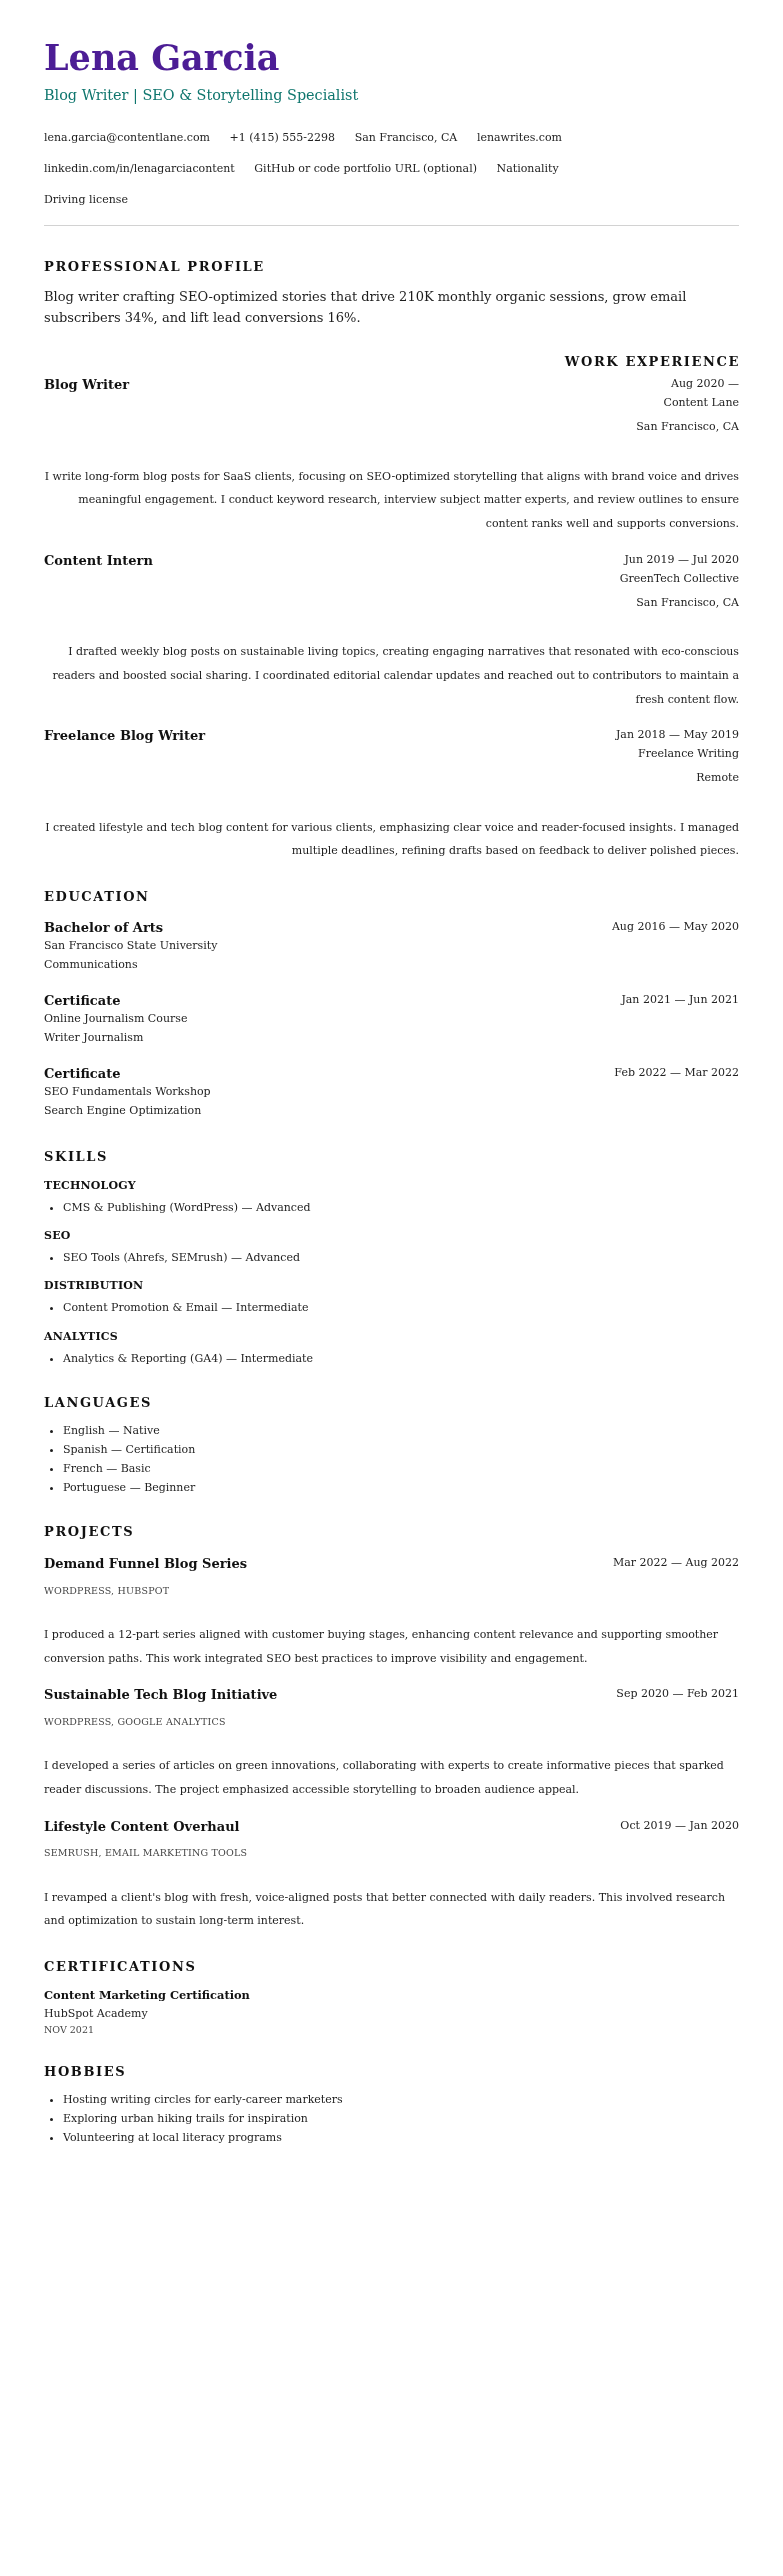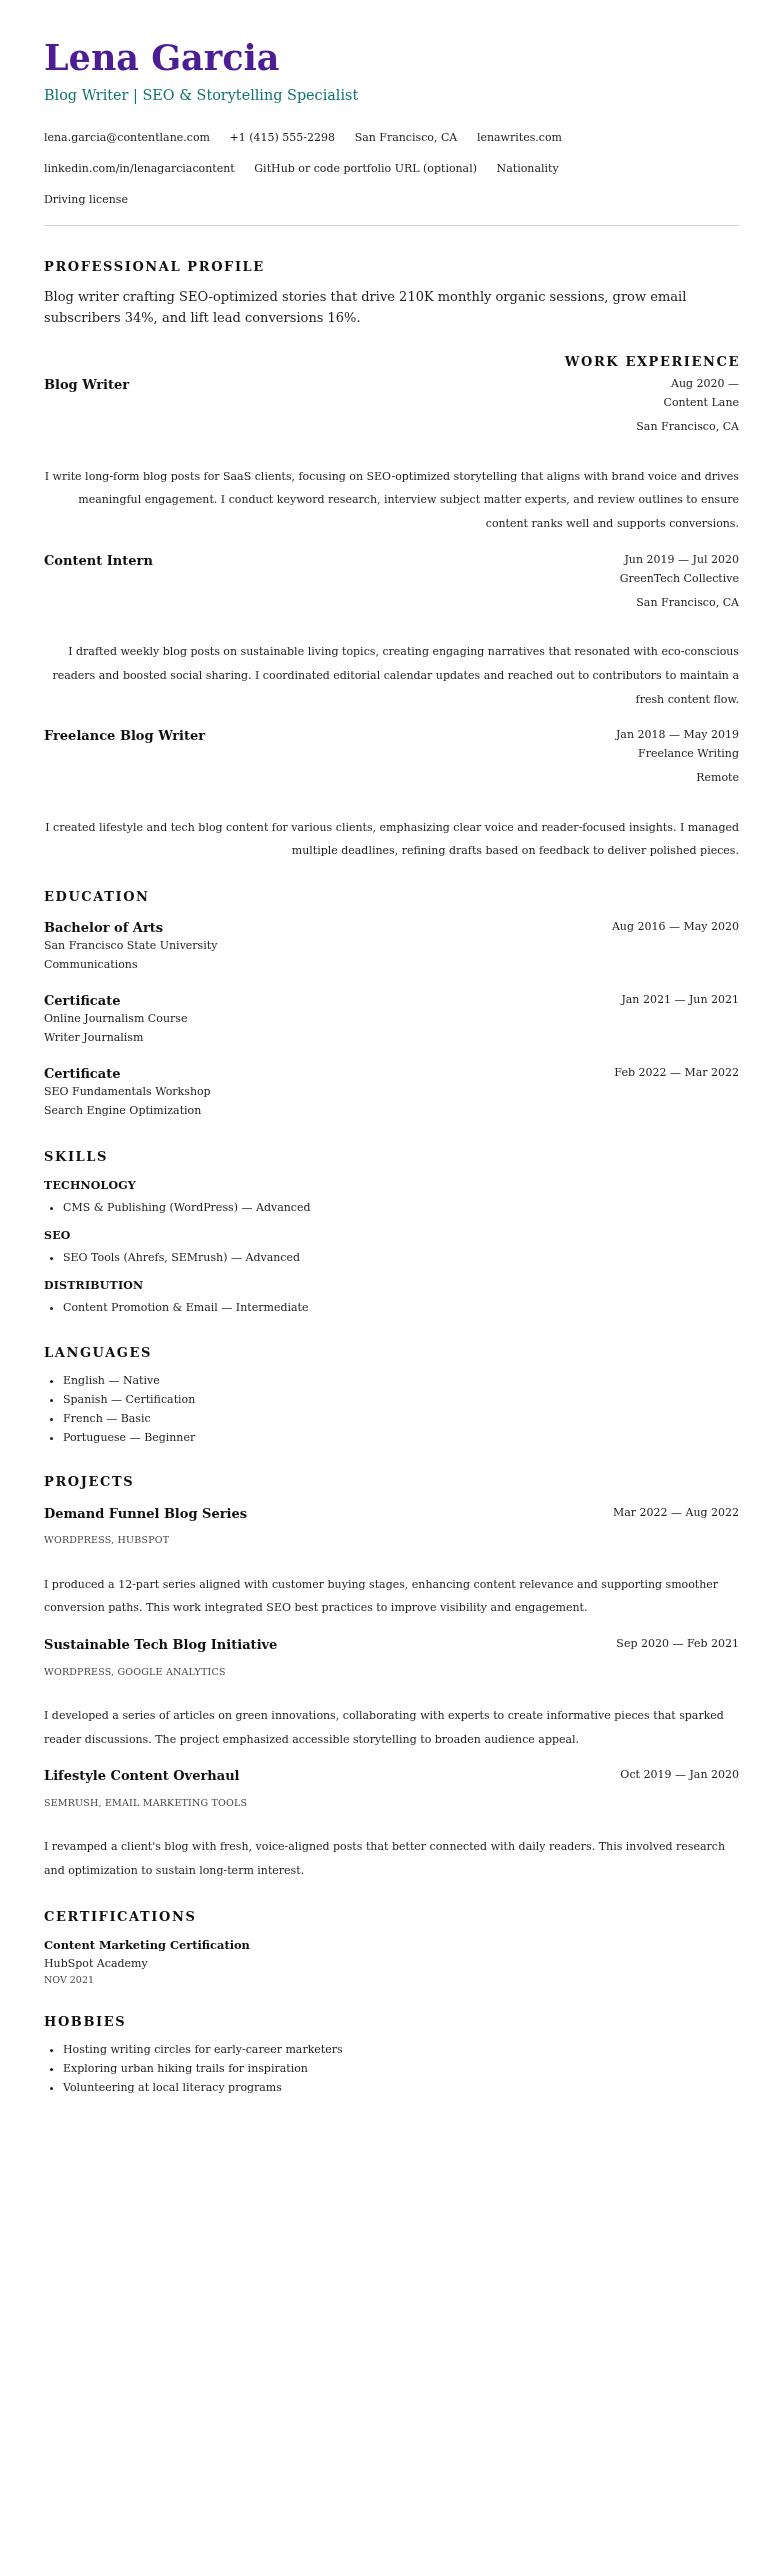--- a/index.html
+++ b/index.html
@@ -258,20 +258,26 @@
       <ul class="bullets">
         <li>SEO Tools (Ahrefs, SEMrush) — Advanced</li>
       </ul>
     </div>
     <div>
       <h3 class="skill-group-title">DISTRIBUTION</h3>
       <ul class="bullets">
         <li>Content Promotion &amp; Email — Intermediate</li>
       </ul>
     </div>
+    <div>
+      <h3 class="skill-group-title">ANALYTICS</h3>
+      <ul class="bullets">
+        <li>Analytics &amp; Reporting (GA4) — Intermediate</li>
+      </ul>
+    </div>
   </section>
 
   <section class="section" style="margin-top:30px;">
     <h2 class="section-title">Languages</h2>
     <ul class="bullets lang" style="margin-top:11.8px;">
       <li>English — Native</li>
       <li>Spanish — Certification</li>
       <li>French — Basic</li>
       <li>Portuguese — Beginner</li>
     </ul>

